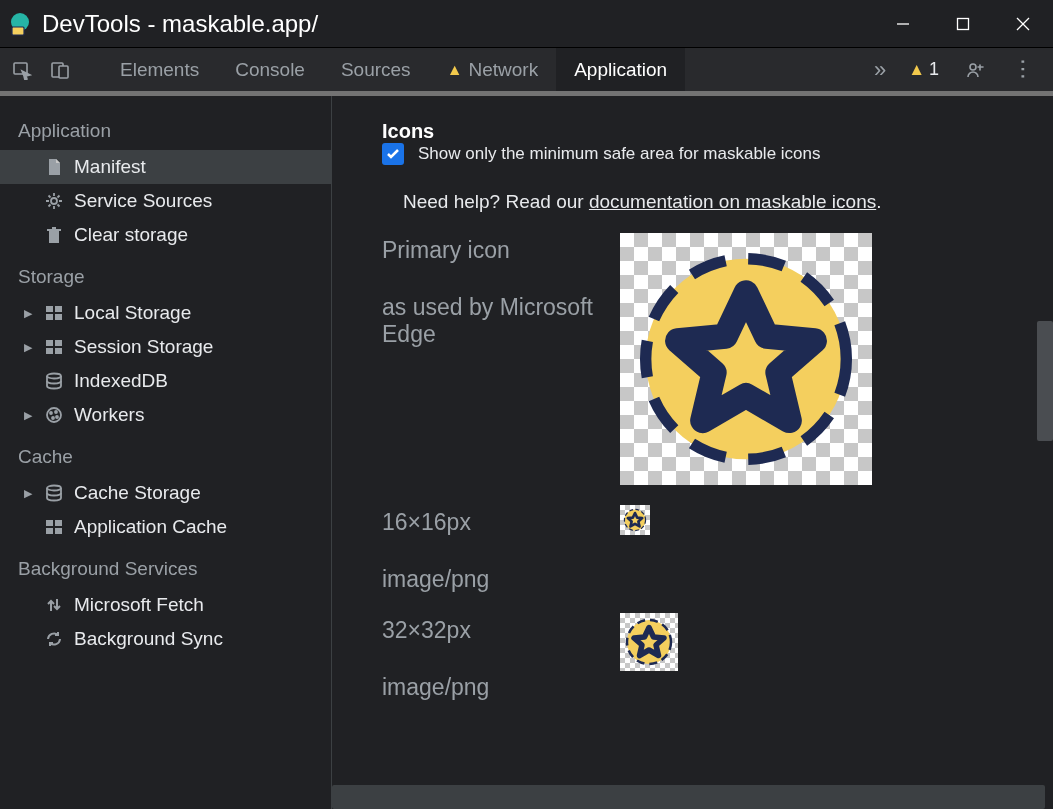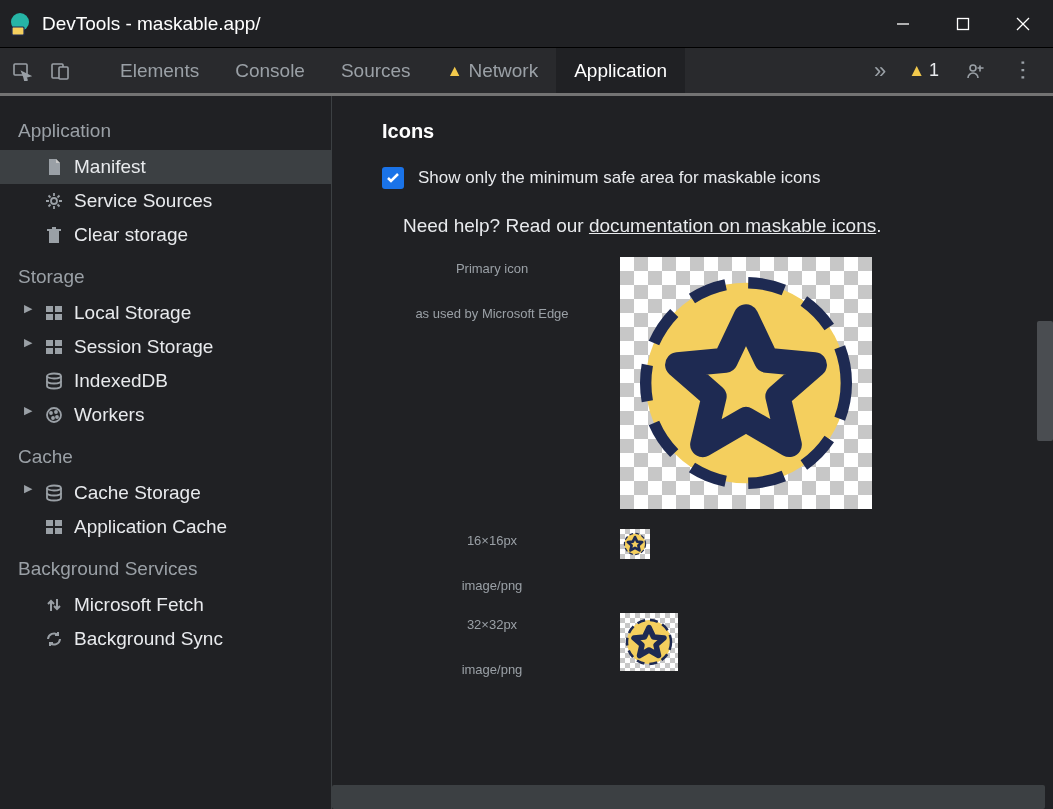--- a/index.html
+++ b/index.html
@@ -12,33 +12,33 @@
     font-size: 18px;
   }
   .titlebar {
     height: 48px;
     display: flex; align-items: center;
     padding-left: 8px;
     background: #202124;
     border-bottom: 1px solid #000;
   }
   .titlebar .app-icon { width: 24px; height: 24px; margin-right: 10px; position: relative; }
-  .titlebar .title { font-size: 19px; color: #fff; flex: 1; }
+  .titlebar .title { font-size: 24px; color: #fff; flex: 1; }
   .win-btns { display: flex; height: 100%; }
   .win-btn {
     width: 60px; height: 48px;
     display: flex; align-items: center; justify-content: center;
     color: #fff; font-size: 18px;
   }
   .win-btn svg { width: 14px; height: 14px; }
   .toolbar {
     height: 48px;
     display: flex; align-items: center;
     background: #292a2d;
-    border-bottom: 3px solid #737373;
+    border-bottom: 5px solid #737373;
   }
   .tb-left { display:flex; align-items:center; padding: 0 12px; gap: 18px; }
   .tb-icon { color: #9aa0a6; display:flex; align-items:center; justify-content:center; }
   .tb-icon svg { width:20px; height:20px; }
   .tabs { display:flex; height:100%; margin-left: 20px; }
   .tab {
     padding: 0 18px;
     display:flex; align-items:center;
     color: #9aa0a6; font-size: 19px;
     height:100%;
@@ -57,47 +57,47 @@
     background:#202124;
     border-right: 1px solid #3c4043;
     overflow-y:auto;
     padding-top: 10px;
   }
   .side-heading {
     color:#9aa0a6; font-size:19px;
     padding: 14px 18px 8px;
   }
   .side-item {
-    display:flex; 
+    display:flex; align-items:center;
     padding: 6px 10px 6px 44px;
     color:#e8eaed; font-size:19px;
     gap:10px;
     position: relative;
   }
   .side-item.sel { background:#3c4043; }
   .side-item.expandable::before {
     content:"▶"; position:absolute; left:24px; font-size:11px; color:#9aa0a6;
   }
   .side-item .s-icon { width:20px; display:flex; justify-content:center; color:#9aa0a6;}
   .content {
     flex:1; background:#202124; overflow:hidden; position:relative;
     display:flex; flex-direction: column;
   }
   .content-inner { flex:1; overflow:auto; padding: 24px 0 0 50px; }
-  .hdr { font-weight:700; font-size:20px; color:#fff; margin-bottom: 24px;}
+  .hdr { font-weight:700; font-size:20px; color:#fff; }
   .check-row { display:flex; align-items:center; gap:14px; font-size:17px; margin-bottom:26px;}
   .cbx {
     width:22px; height:22px; border-radius:3px;
     background:#1a73e8; display:flex; align-items:center; justify-content:center;
   }
   .cbx svg{width:16px;height:16px;}
   .help-row { font-size:19px; margin-bottom: 20px; margin-left: 21px;}
   .help-row a{ color:#e8eaed; text-decoration: underline; }
   .icon-row { display:flex; margin-bottom: 20px; }
-  .icon-label { width: 238px; text-align:center; color:#9aa0a6; font-size:13px; padding-right: 18px; padding-top:4px;}
+  .icon-label { width: 238px; text-align:left; color:#9aa0a6; font-size:23px; padding-right: 18px; padding-top:4px;}
   .icon-label .sub { margin-top: 30px; }
   .checker-lg {
     width: 252px; height: 252px; position:relative;
     background-color:#fff;
     background-image:
       linear-gradient(45deg,#c7c7c7 25%,transparent 25%),
       linear-gradient(-45deg,#c7c7c7 25%,transparent 25%),
       linear-gradient(45deg,transparent 75%,#c7c7c7 75%),
       linear-gradient(-45deg,transparent 75%,#c7c7c7 75%);
     background-size: 28px 28px;

